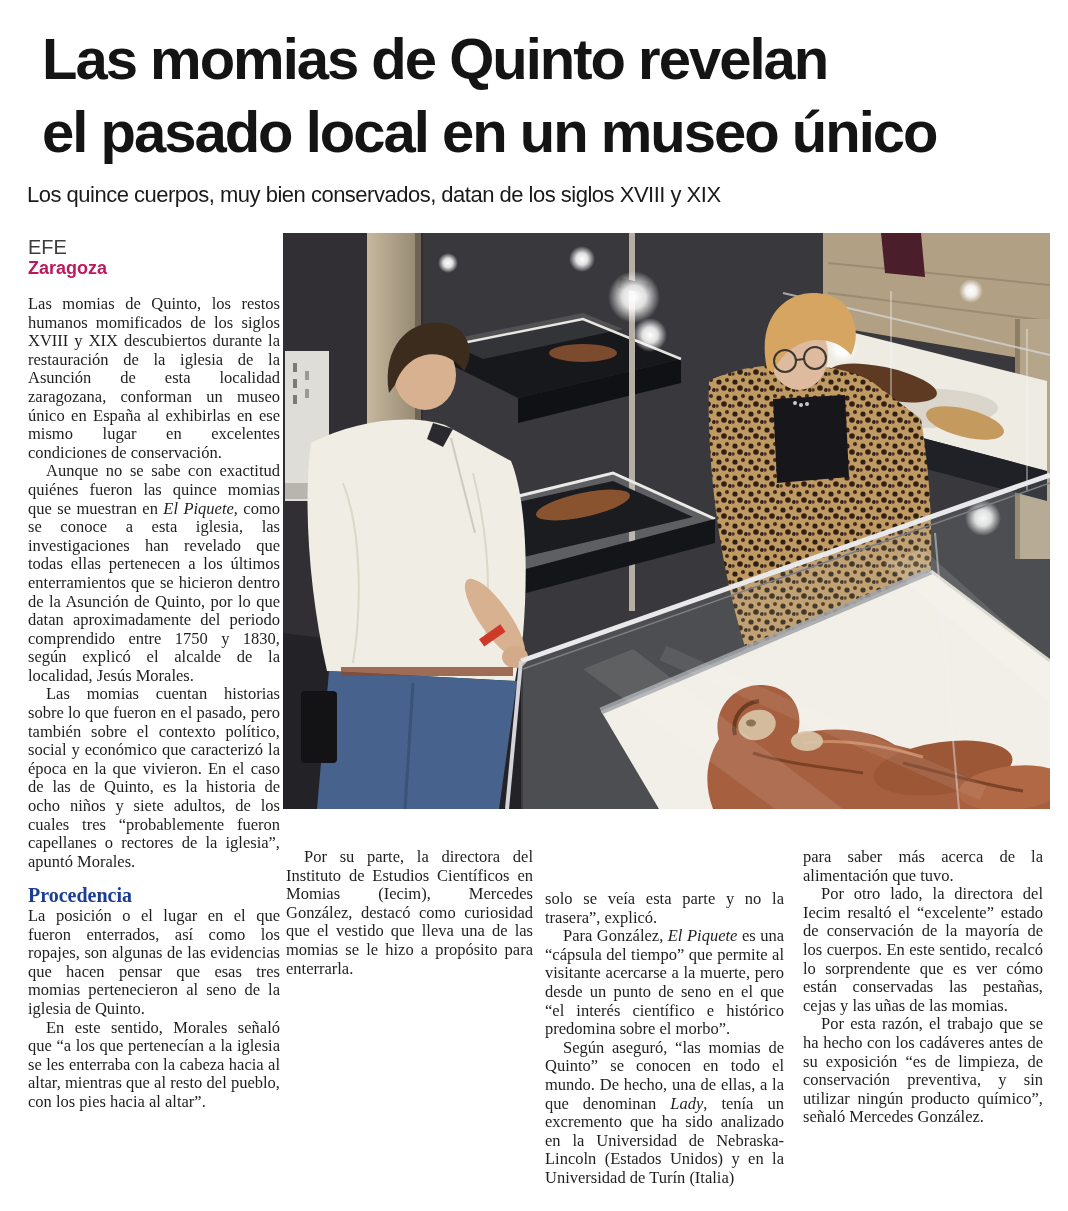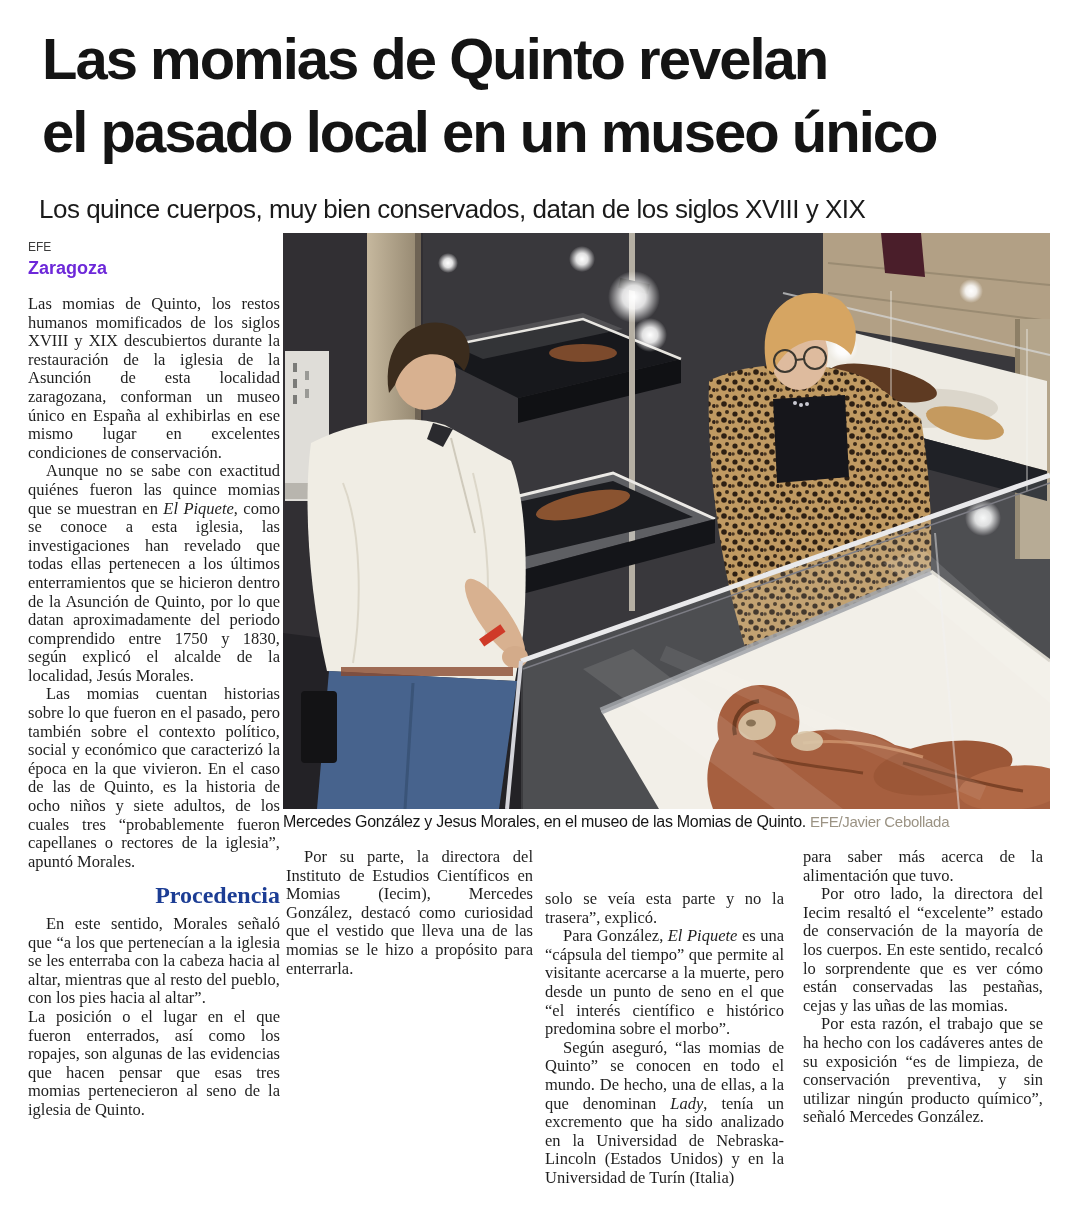--- a/index.html
+++ b/index.html
@@ -14,46 +14,46 @@
     background:#ffffff;overflow:hidden;
     font-family:"Liberation Serif",serif;color:var(--body);
   }
   .headline{
     position:absolute;left:26px;top:6px;width:1020px;margin:16px;
     font-family:"Liberation Sans",sans-serif;font-weight:700;
     font-size:58px;line-height:73px;letter-spacing:-2px;color:var(--headline);
   }
   .hl-line{display:block;white-space:nowrap;}
   .subheadline{
-    position:absolute;left:27px;top:182px;width:1015px;margin:12px;
+    position:absolute;left:27px;top:182px;width:1015px;margin:0;
     font-family:"Liberation Sans",sans-serif;font-weight:400;
-    font-size:26px;letter-spacing:-0.5px;color:#1a1a1a;
+    font-size:22px;letter-spacing:-0.5px;color:#1a1a1a;
   }
   .byline{
     position:absolute;left:28px;top:237px;
     font-family:"Liberation Sans",sans-serif;line-height:21px;
   }
-  .byline .agency{font-size:12px;color:#3c3c3c;letter-spacing:0;}
-  .byline .city{font-size:18px;font-weight:700;color:#6d28d9;}
+  .byline .agency{font-size:20px;color:#3c3c3c;letter-spacing:0;}
+  .byline .city{font-size:18px;font-weight:700;color:#be185d;}
   .col{
     position:absolute;text-align:justify;
     font-size:16.5px;line-height:18.6px;color:var(--body);
     hyphens:auto;-webkit-hyphens:auto;
   }
   .col p.para{margin:0;}
   .col p.indent{text-indent:18px;}
   .it{font-style:italic;}
   .col1{left:28px;top:295px;width:252px;height:880px;}
   .col2{left:286px;top:848px;width:247px;height:330px;}
   .col3{left:545px;top:848px;width:239px;height:330px;margin-top:42px;}
   .col4{left:803px;top:848px;width:240px;height:330px;}
   .section-header{
-    margin:15px 0 10px 0;
+    margin:15px 0 2px 0;
     font-family:"Liberation Serif",serif;font-weight:700;
-    font-size:24px;color:var(--blue);text-align:right;
+    font-size:20px;color:var(--blue);text-align:left;
   }
   .photo{
     position:absolute;left:283px;top:233px;width:767px;height:576px;margin:0;
     background:#39383c;
   }
   .photo svg{display:block;}
   .caption-row{
     position:absolute;left:283px;top:813px;width:767px;
     font-family:"Liberation Sans",sans-serif;font-size:16px;
     letter-spacing:-0.3px;color:#151515;
@@ -78,22 +78,22 @@
   </div>
 
   <div class="col col1">
     <div>
         <p class="para"><span>Las momias de Quinto, los restos humanos momificados de los siglos XVIII y XIX descubiertos durante la restauración de la iglesia de la Asunción de esta localidad zaragozana, conforman un museo único en España al exhibirlas en ese mismo lugar en excelentes condiciones de conservación.</span></p>
         <p class="para indent"><span>Aunque no se sabe con exactitud quiénes fueron las quince momias que se muestran en </span><span class="it">El Piquete</span><span>, como se conoce a esta iglesia, las investigaciones han revelado que todas ellas pertenecen a los últimos enterramientos que se hicieron dentro de la Asunción de Quinto, por lo que datan aproximadamente del periodo comprendido entre 1750 y 1830, según explicó el alcalde de la localidad, Jesús Morales.</span></p>
         <p class="para indent"><span>Las momias cuentan historias sobre lo que fueron en el pasado, pero también sobre el contexto político, social y económico que caracterizó la época en la que vivieron. En el caso de las de Quinto, es la historia de ocho niños y siete adultos, de los cuales tres “probablemente fueron capellanes o rectores de la iglesia”, apuntó Morales.</span></p>
       </div>
     <h3 class="section-header">Procedencia</h3>
     <div>
+        <p class="para"><span>La posición o el lugar en el que fueron enterrados, así como los ropajes, son algunas de las evidencias que hacen pensar que esas tres momias pertenecieron al seno de la iglesia de Quinto.</span></p>
         <p class="para indent"><span>En este sentido, Morales señaló que “a los que pertenecían a la iglesia se les enterraba con la cabeza hacia al altar, mientras que al resto del pueblo, con los pies hacia al altar”.</span></p>
-        <p class="para"><span>La posición o el lugar en el que fueron enterrados, así como los ropajes, son algunas de las evidencias que hacen pensar que esas tres momias pertenecieron al seno de la iglesia de Quinto.</span></p>
       </div>
   </div>
 
   <figure class="photo">
     <svg width="767" height="576" viewBox="0 0 767 576" xmlns="http://www.w3.org/2000/svg">
       <defs>
         <radialGradient id="fl">
           <stop offset="0" stop-color="#ffffff"></stop>
           <stop offset="0.45" stop-color="#ffffff" stop-opacity="0.85"></stop>
           <stop offset="1" stop-color="#ffffff" stop-opacity="0"></stop>
@@ -236,23 +236,20 @@
           <ellipse cx="524" cy="508" rx="16" ry="10" fill="#d9c6a8" opacity="0.9"></ellipse>
         </g>
         <polygon points="300,436 350,416 560,576 492,576" fill="#ffffff" opacity="0.10"></polygon>
         <polygon points="600,330 640,316 767,430 767,470" fill="#ffffff" opacity="0.12"></polygon>
         <line x1="380" y1="420" x2="700" y2="560" stroke="#ffffff" stroke-width="16" opacity="0.08"></line>
         <line x1="652" y1="300" x2="676" y2="576" stroke="#f2f2f4" stroke-width="2" opacity="0.45"></line>
       </g>
     </svg>
   </figure>
 
-  <div class="caption-row">
-    <span>Mercedes González y Jesus Morales, en el museo de las Momias de Quinto. </span><span class="credit">EFE/Javier Cebollada</span>
-  </div>
 
   <div class="col col2">
       <p class="para indent"><span>Por su parte, la directora del Instituto de Estudios Científicos en Momias (Iecim), Mercedes González, destacó como curiosidad que el vestido que lleva una de las momias se le hizo a propósito para enterrarla.</span></p>
     </div>
   <div class="col col3">
       <p class="para"><span>solo se veía esta parte y no la trasera”, explicó.</span></p>
       <p class="para indent"><span>Para González, </span><span class="it">El Piquete</span><span> es una “cápsula del tiempo” que permite al visitante acercarse a la muerte, pero desde un punto de seno en el que “el interés científico e histórico predomina sobre el morbo”.</span></p>
       <p class="para indent"><span>Según aseguró, “las momias de Quinto” se conocen en todo el mundo. De hecho, una de ellas, a la que denominan </span><span class="it">Lady</span><span>, tenía un excremento que ha sido analizado en la Universidad de Nebraska-Lincoln (Estados Unidos) y en la Universidad de Turín (Italia)</span></p>
     </div>
   <div class="col col4">

